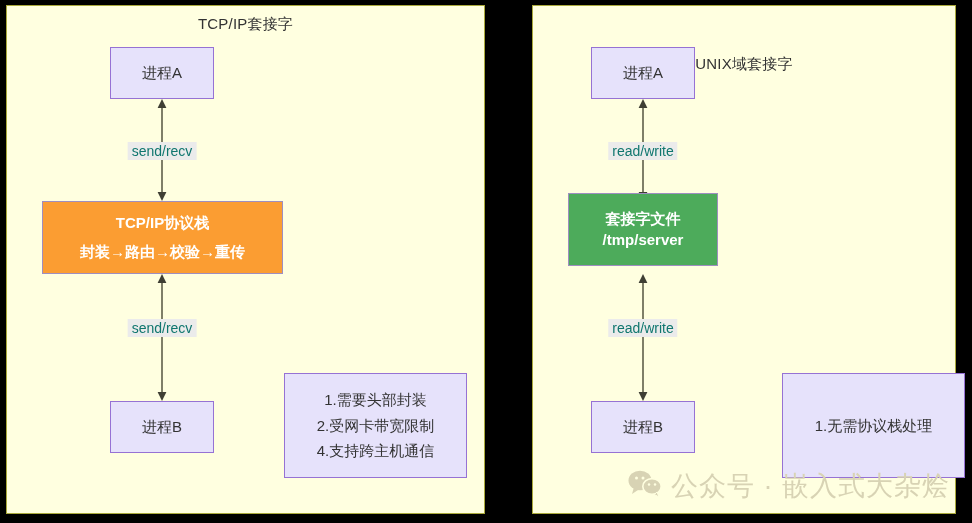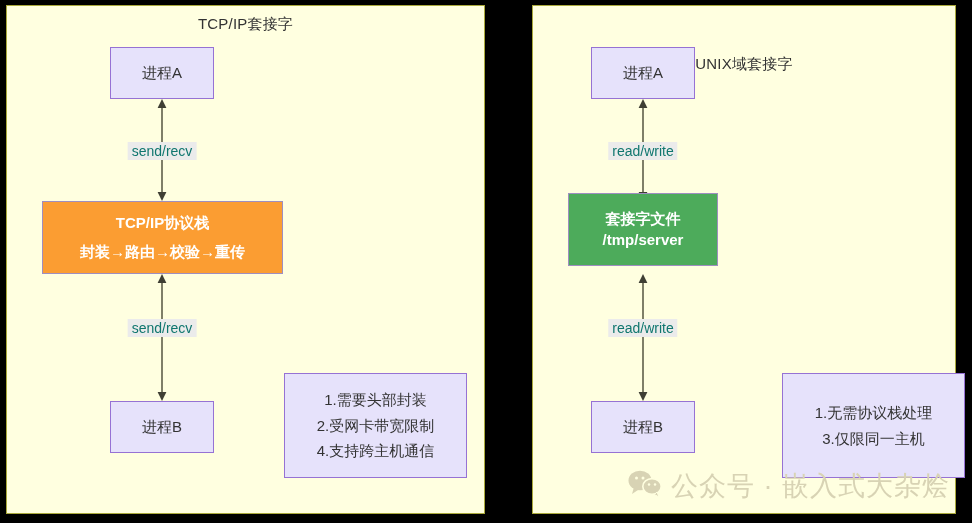--- a/index.html
+++ b/index.html
@@ -196,21 +196,20 @@
       </svg>
     </div>
     <div class="edge-label" style="left:110px; top:313px;">read/write</div>
 
     <div class="node node-process" style="left:58px; top:395px; width:104px; height:52px;">
       <span class="line">进程B</span>
     </div>
 
     <div class="node node-note" style="left:212px; top:367px; width:183px; height:105px;margin-left:37px;">
       <span class="line">1.无需协议栈处理</span>
-      <span class="line">3.仅限同一主机</span>
     </div>
   </div>
 
   <div id="watermark">
     <span class="wm-logo">
       <svg width="34" height="28" viewBox="0 0 34 28">
         <ellipse cx="12" cy="11.5" rx="11.5" ry="9.8" fill="#d8d3b4"></ellipse>
         <polygon points="6,18 4,25 10,21" fill="#d8d3b4"></polygon>
         <ellipse cx="24" cy="17.5" rx="9.2" ry="7.9" fill="#d8d3b4" stroke="#ffffe0" stroke-width="1.6"></ellipse>
         <polygon points="29,23 31,28 26.5,25.5" fill="#d8d3b4" stroke="#ffffe0" stroke-width="1"></polygon>

